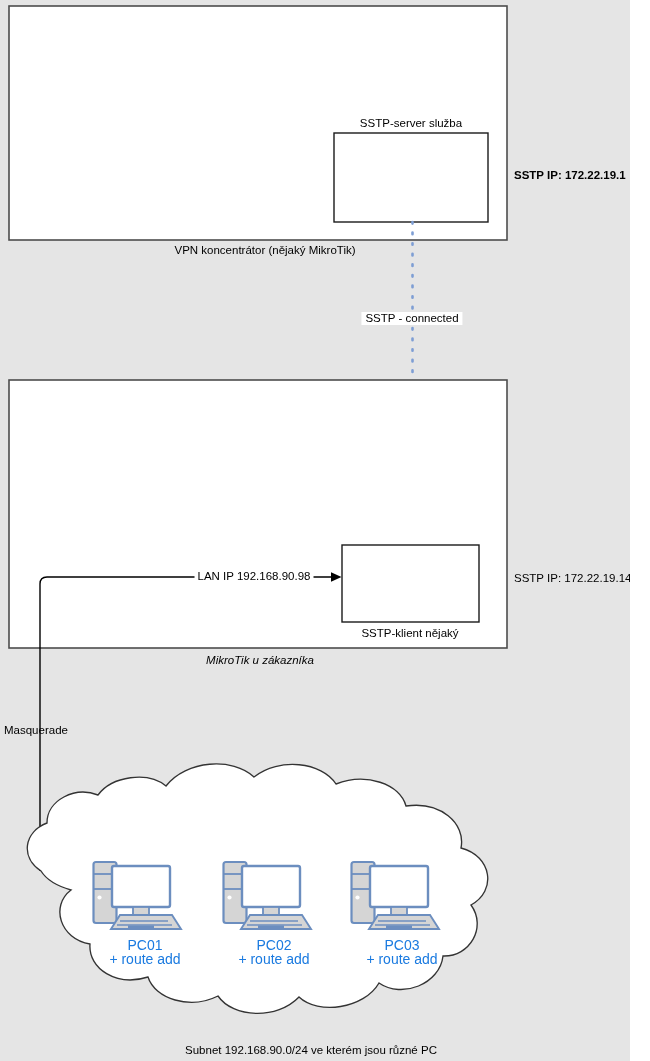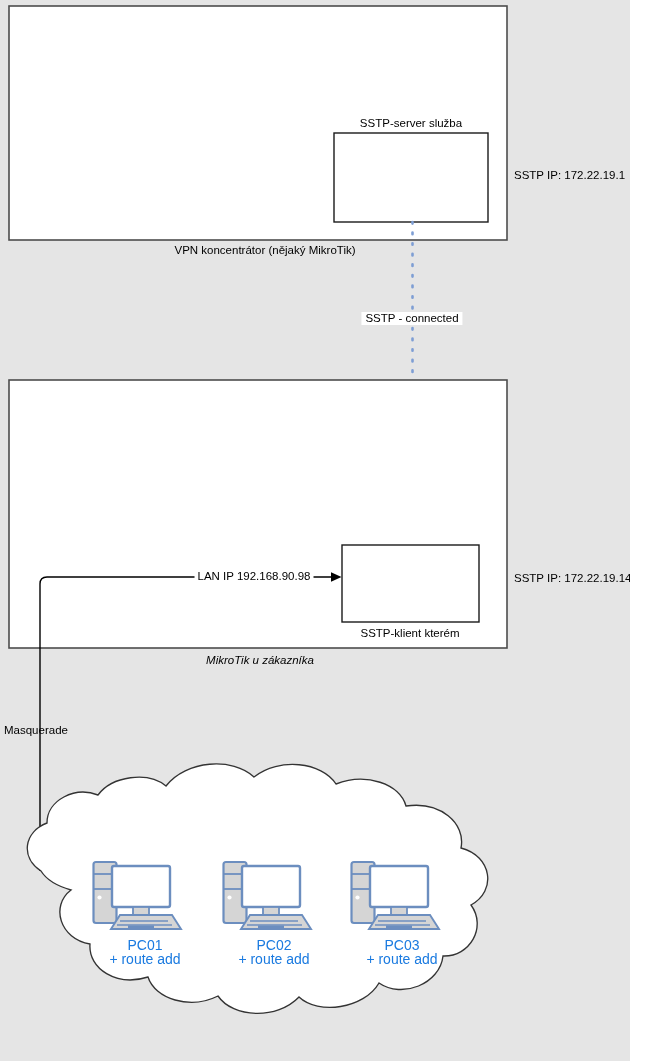--- a/index.html
+++ b/index.html
@@ -124,45 +124,46 @@
       <rect x="391" y="907" width="16" height="8" fill="#d5d5d5" stroke="#6c8ebf" stroke-width="1.8"></rect>
       <path d="M 369 929 L 378 915 L 430 915 L 439 929 Z" fill="#d5d5d5" stroke="#6c8ebf" stroke-width="1.9"></path>
       <line x1="378" y1="921" x2="426" y2="921" stroke="#6c8ebf" stroke-width="1.5"></line>
       <line x1="375" y1="925" x2="430" y2="925" stroke="#6c8ebf" stroke-width="1.5"></line>
       <rect x="386" y="925.5" width="26" height="2.6" fill="#6c8ebf"></rect>
     </g>
   </svg>
 
   <div class="lbl lbl-center" style="left:411px; top:117px;">SSTP-server služba</div>
 
-  <div class="lbl" style="left:514px; top:169px;">SSTP IP: 172.22.19.1</div>
+  <div class="lbl" style="left:514px; top:169px;font-weight:bold;">SSTP IP: 172.22.19.1</div>
 
   <div class="lbl lbl-center" style="left:265px; top:244px;">VPN koncentrátor (nějaký MikroTik)</div>
 
   <div class="lbl lbl-center" style="left:412px; top:312px; background:#ffffff; padding:0 4px;text-align:right;">SSTP - connected</div>
 
   <div class="lbl lbl-center" style="left:254px; top:570px; background:#ffffff; padding:0 3px;">LAN IP 192.168.90.98</div>
 
   <div class="lbl" style="left:514px; top:572px;">SSTP IP: 172.22.19.14</div>
 
-  <div class="lbl lbl-center" style="left:410px; top:627px;">SSTP-klient kterém</div>
+  <div class="lbl lbl-center" style="left:410px; top:627px;">SSTP-klient nějaký</div>
 
   <div class="lbl lbl-center" style="left:260px; top:654px;font-style:italic;">MikroTik u zákazníka</div>
 
   <div class="lbl" style="left:4px; top:724px;">Masquerade</div>
 
   <div class="pc-label" style="left:145px; top:938px;">
     <div>PC01</div>
     <div>+ route add</div>
   </div>
 
   <div class="pc-label" style="left:274px; top:938px;">
     <div>PC02</div>
     <div>+ route add</div>
   </div>
 
   <div class="pc-label" style="left:402px; top:938px;">
     <div>PC03</div>
     <div>+ route add</div>
   </div>
 
+  <div class="lbl lbl-center" style="left:311px; top:1044px;">Subnet 192.168.90.0/24 ve kterém jsou různé PC</div>
 
 </div>
 
 </body></html>

